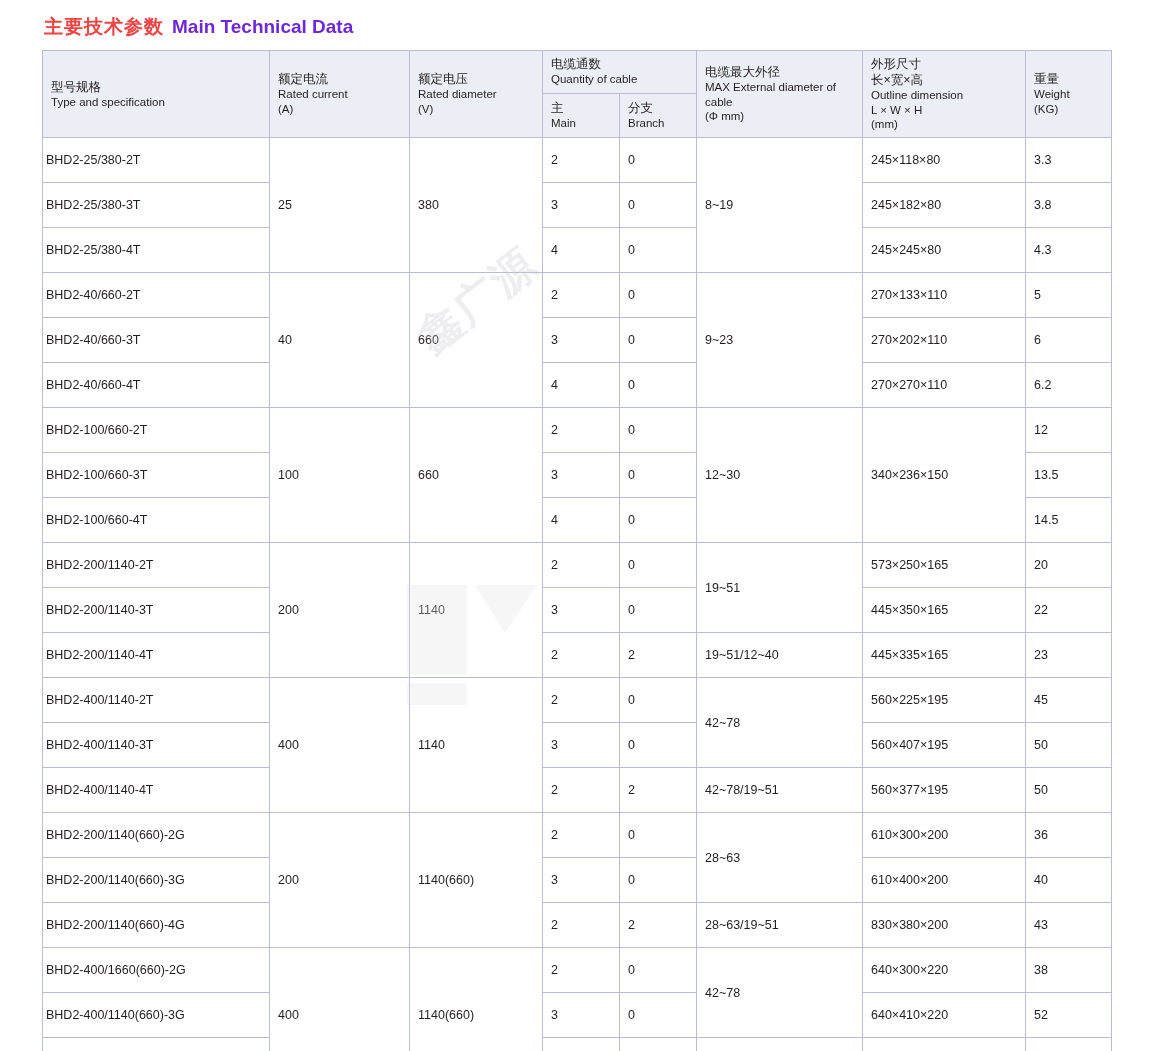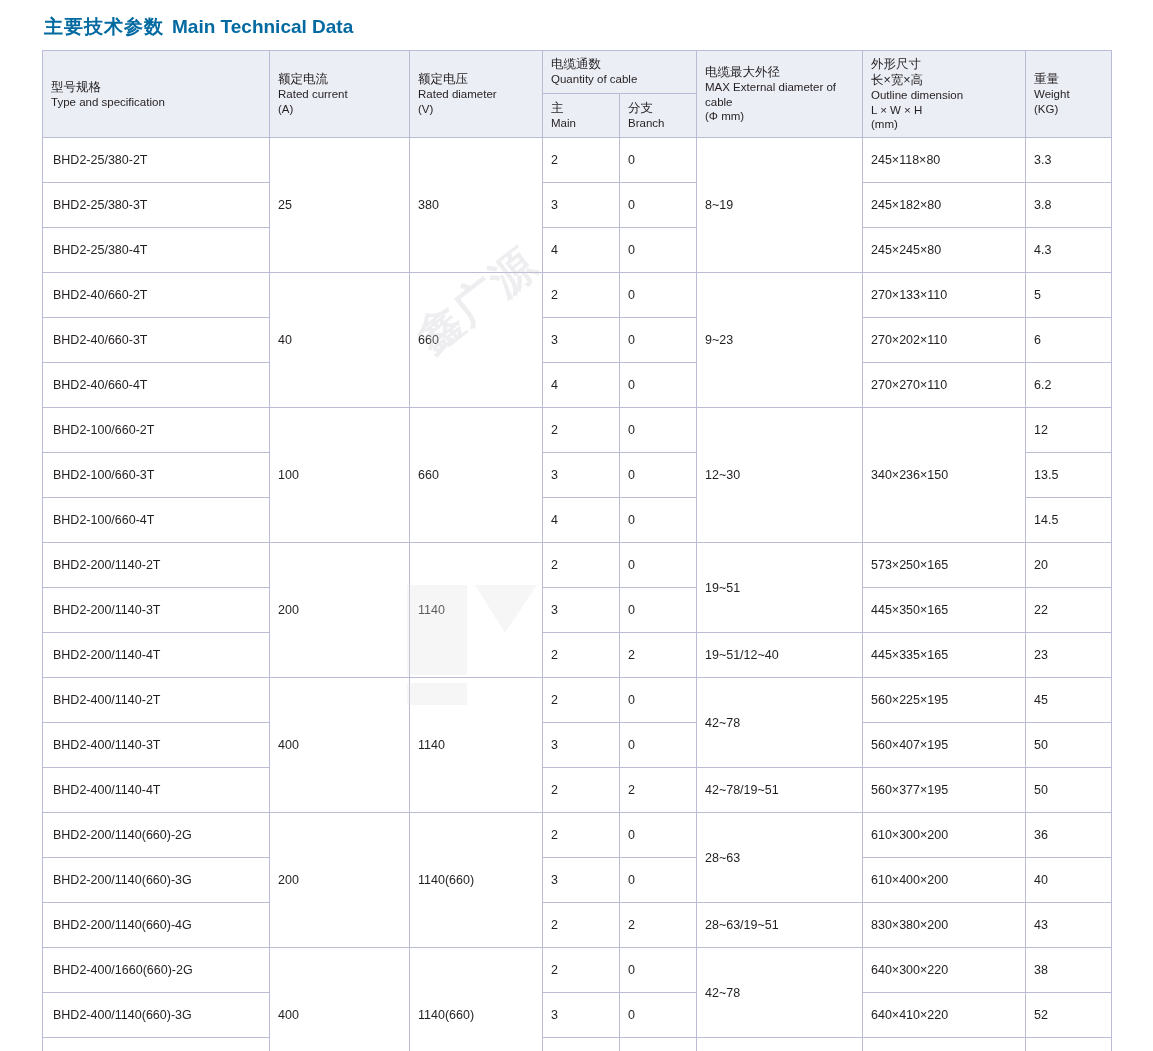--- a/index.html
+++ b/index.html
@@ -24,27 +24,27 @@
   }
   .title-bar {
     display: flex;
     align-items: baseline;
     gap: 8px;
     padding: 4px 0 10px 2px;
   }
   .title-cn {
     font-size: 19px;
     font-weight: bold;
-    color: #0369a1;
+    color: #ef4444;
     letter-spacing: 1px;
   }
   .title-en {
     font-size: 19px;
     font-weight: bold;
-    color: #0369a1;
+    color: #6d28d9;
   }
   table.data {
     border-collapse: collapse;
     width: 1069px;
     table-layout: fixed;
     font-size: 12.5px;
   }
   table.data th, table.data td {
     border: 1px solid #b9bcd4;
     vertical-align: middle;
@@ -60,21 +60,21 @@
     padding-bottom: 9px;
   }
   thead th.sub {
     vertical-align: middle;
     padding-top: 6px;
     padding-bottom: 6px;
   }
   .hdr-cn { font-size: 12.5px; color: #231f20; display:block; }
   .hdr-en { font-size: 11.5px; color: #231f20; display:block; }
   tbody td { height: 34px; }
-  tbody tr td.model { padding-left: 10px; }
+  tbody tr td.model { padding-left: 3px; }
   tbody td.center { text-align: left; }
   .grp-top { border-top: 1px solid #9aa0c4 !important; }
   
   col.c-model { width: 227px; }
   col.c-current { width: 140px; }
   col.c-voltage { width: 133px; }
   col.c-main { width: 77px; }
   col.c-branch { width: 77px; }
   col.c-dia { width: 166px; }
   col.c-dim { width: 163px; }

